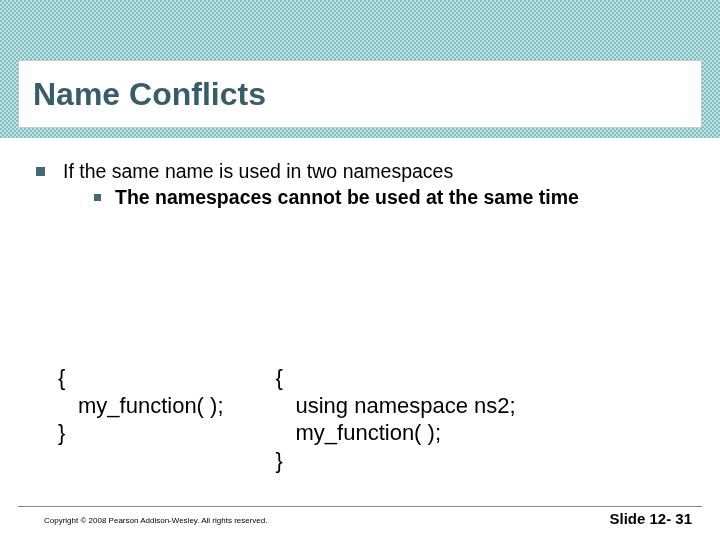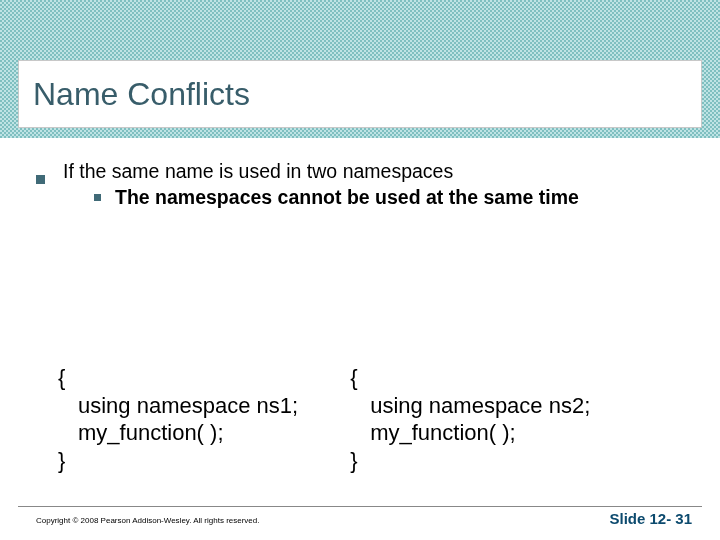--- a/index.html
+++ b/index.html
@@ -39,34 +39,34 @@
     background: #fff;
     border: 1px solid #c8c8c8;
     box-sizing: border-box;
     display: flex;
     align-items: center;
     padding-left: 14px;
   }
   .title-text {
     font-size: 32px;
     color: #385d6a;
-    font-weight: 400;
+    font-weight: 700;
   }
   .content {
     position: absolute;
     top: 160px;
     left: 36px;
     width: 660px;
     font-size: 19.5px;
     color: #000;
     line-height: 1.22;
   }
   .b1 {
     display: flex;
-    align-items: flex-end;
+    align-items: flex-start;
     margin-bottom: 2px;
   }
   .sq {
     width: 9px;
     height: 9px;
     background: #406a77;
     flex: 0 0 9px;
     margin-top: 7px;
     margin-right: 18px;
   }
@@ -105,32 +105,32 @@
   .code-indent { padding-left: 20px; display: block; }
   .footer-line {
     position: absolute;
     left: 18px;
     right: 18px;
     top: 506px;
     border-top: 1px solid #888;
   }
   .copyright {
     position: absolute;
-    left: 36px;
+    left: 44px;
     top: 516px;
     font-size: 8px;
     color: #000;
   }
   .slidenum {
     position: absolute;
     right: 28px;
     top: 510px;
     font-size: 15px;
     font-weight: bold;
-    color: #0c4a6e;
+    color: #000000;
   }
 </style>
 </head>
 <body>
 
 <div class="slide">
 
   <div class="header-band"></div>
 
   <div class="title-box">
@@ -143,21 +143,21 @@
       <span>If the same name is used in two namespaces</span>
     </div>
     <div class="sub">
       <span class="sq-small"></span>
       <span class="subtext">The namespaces cannot be used at the same time</span>
     </div>
   </div>
 
   <div class="code-row">
     <div class="code-block"><span>{</span>
-<span class="code-indent">using namespace ns1;</span><span class="code-indent">my_function( );</span><span>}</span></div>
+<span class="code-indent">my_function( );</span><span>}</span></div>
     <div class="code-block"><span>{</span>
 <span class="code-indent">using namespace ns2;</span><span class="code-indent">my_function( );</span><span>}</span></div>
   </div>
 
   <div class="footer-line"></div>
   <div class="copyright">Copyright © 2008 Pearson Addison-Wesley.  All rights reserved.</div>
   <div class="slidenum">Slide 12- 31</div>
 
 </div>
 

